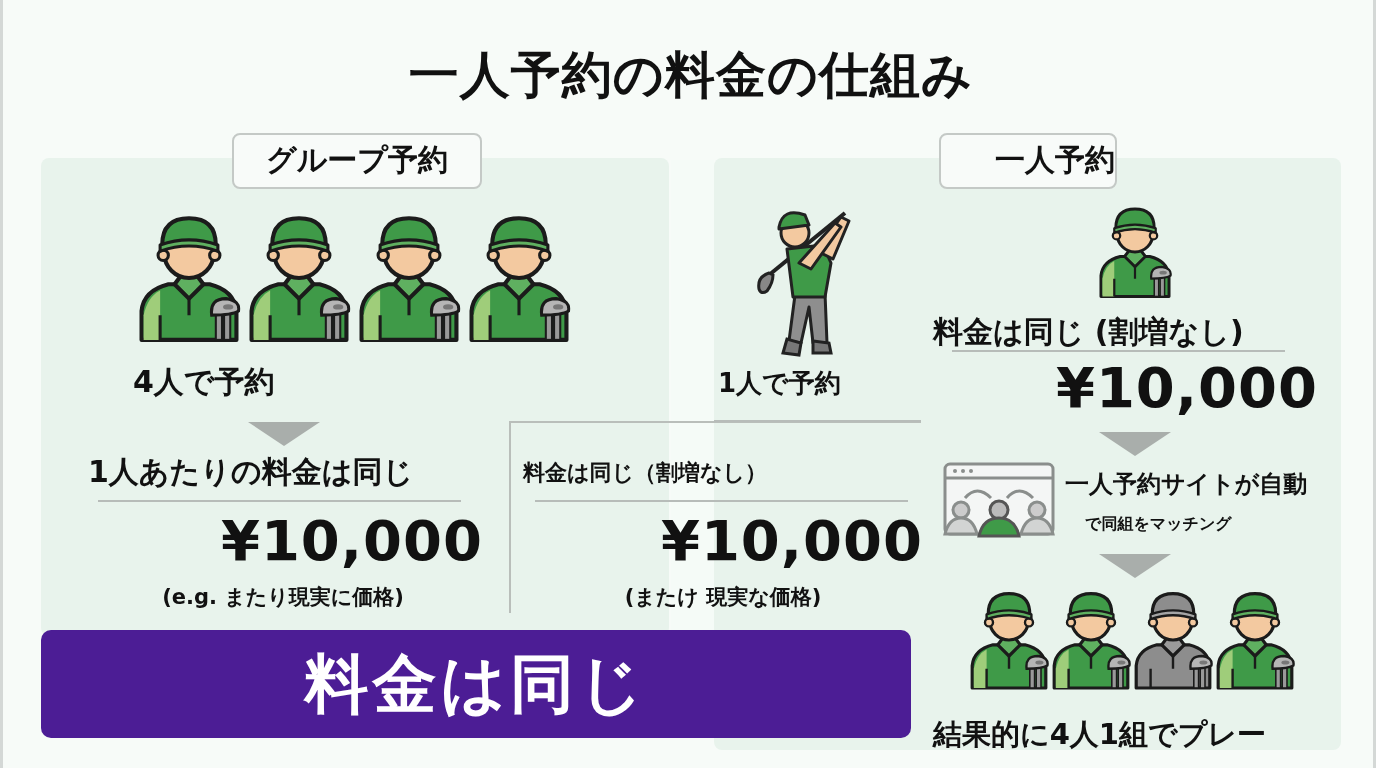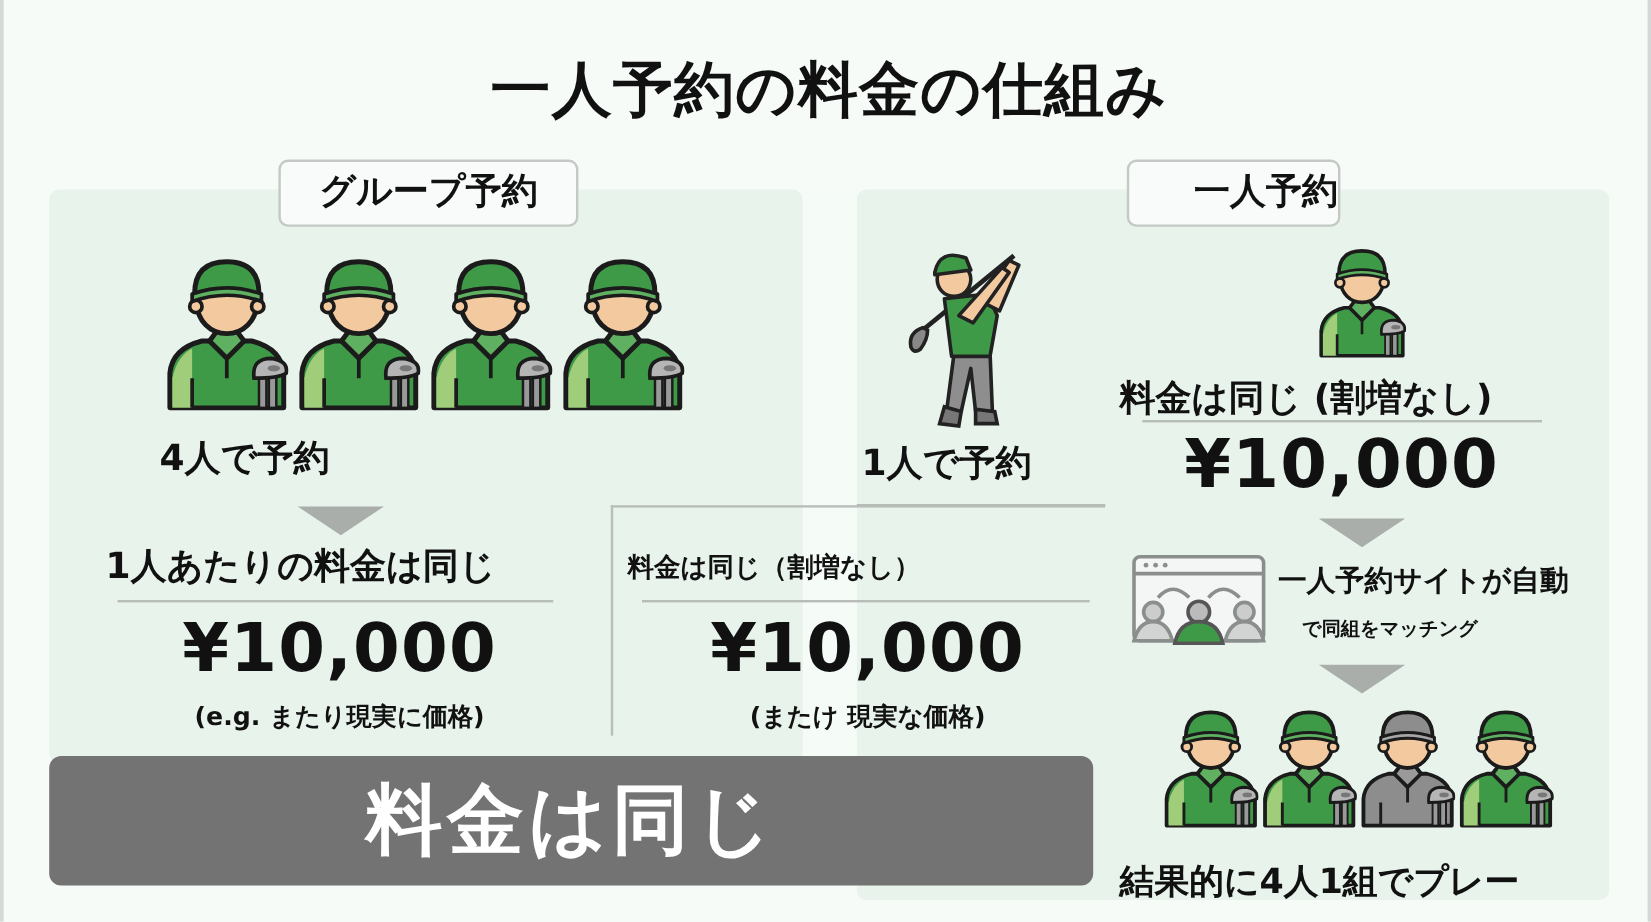--- a/index.html
+++ b/index.html
@@ -23,31 +23,31 @@
   .panel-left { left: 38px; top: 158px; width: 628px; height: 478px; }
   .panel-right { left: 711px; top: 158px; width: 627px; height: 592px; }
   .tab {
     background: #f8fbf9; border: 2px solid #c4c9c6; border-radius: 8px;
     font-size: 30px; font-weight: bold; text-align: center;
     line-height: 50px; height: 56px;
   }
   .tab-left { left: 229px; top: 133px; width: 250px; }
   .tab-right { left: 936px; top: 133px; width: 178px; text-align: right; }
   .label { font-weight: bold; white-space: nowrap; }
-  .price { font-weight: bold; text-align: center; font-size: 56px; white-space: nowrap; letter-spacing: 1px; }
+  .price { font-weight: bold; text-align: right; font-size: 56px; white-space: nowrap; letter-spacing: 1px; }
   .note { font-weight: bold; text-align: center; font-size: 21px; white-space: nowrap; }
   .hr { height: 2px; background: #b7bcb9; }
   .arrow {
     width: 0; height: 0;
     border-left: 36px solid transparent; border-right: 36px solid transparent;
     border-top: 24px solid #a9aeab;
   }
   .banner {
     left: 38px; top: 630px; width: 870px; height: 108px;
-    background: #737373; border-radius: 10px; color: #fff;
+    background: #4c1d95; border-radius: 10px; color: #fff;
     font-size: 64px; font-weight: bold; text-align: center; line-height: 108px;
     letter-spacing: 4px;
   }
   .midbox {
     left: 506px; top: 421px; width: 412px; height: 192px;
     border-top: 2px solid #b9beba; border-left: 2px solid #b9beba;
   }
   .glow { left: 668px; top: 160px; width: 43px; height: 470px; background: #f5fbf7; }
   svg { display: block; }
 </style>
@@ -113,21 +113,21 @@
 
     <path d="M36 46 L72 42 L80 60 L74 94 L42 94 Z" fill="#3f9a48" stroke="#222" stroke-width="3" stroke-linejoin="round"></path>
 
     <path d="M66 48 L90 14 L98 18 L82 56 Z" fill="#f3c9a0" stroke="#222" stroke-width="3" stroke-linejoin="round"></path>
     <path d="M48 60 L84 20 L90 24 L60 66 Z" fill="#f3c9a0" stroke="#222" stroke-width="3" stroke-linejoin="round"></path>
 
     <circle cx="44" cy="30" r="14" fill="#f3c9a0" stroke="#222" stroke-width="3"></circle>
     <path d="M28 24 q4 -20 26 -12 l4 10 l-30 4z" fill="#3f9a48" stroke="#222" stroke-width="3" stroke-linejoin="round"></path>
   </svg>
 </div>
-<div class="abs label" style="left:715px; width:190px; top:366px; font-size:30px;">1人で予約</div>
+<div class="abs label" style="left:715px; width:190px; top:366px; font-size:26px;">1人で予約</div>
 <div class="abs hr" style="left:711px; width:207px; top:420px;"></div>
 
 <div class="abs" style="left:1095px; top:204px;">
   <svg width="74" height="96" viewBox="0 0 100 128">
       <use href="#golfer-green"></use>
     </svg>
 </div>
 <div class="abs label" style="left:930px; width:370px; top:312px; font-size:30px;">料金は同じ (割増なし)</div>
 <div class="abs hr" style="left:949px; width:333px; top:350px;"></div>
 <div class="abs price" style="left:915px; width:400px; top:355px;">¥10,000</div>

